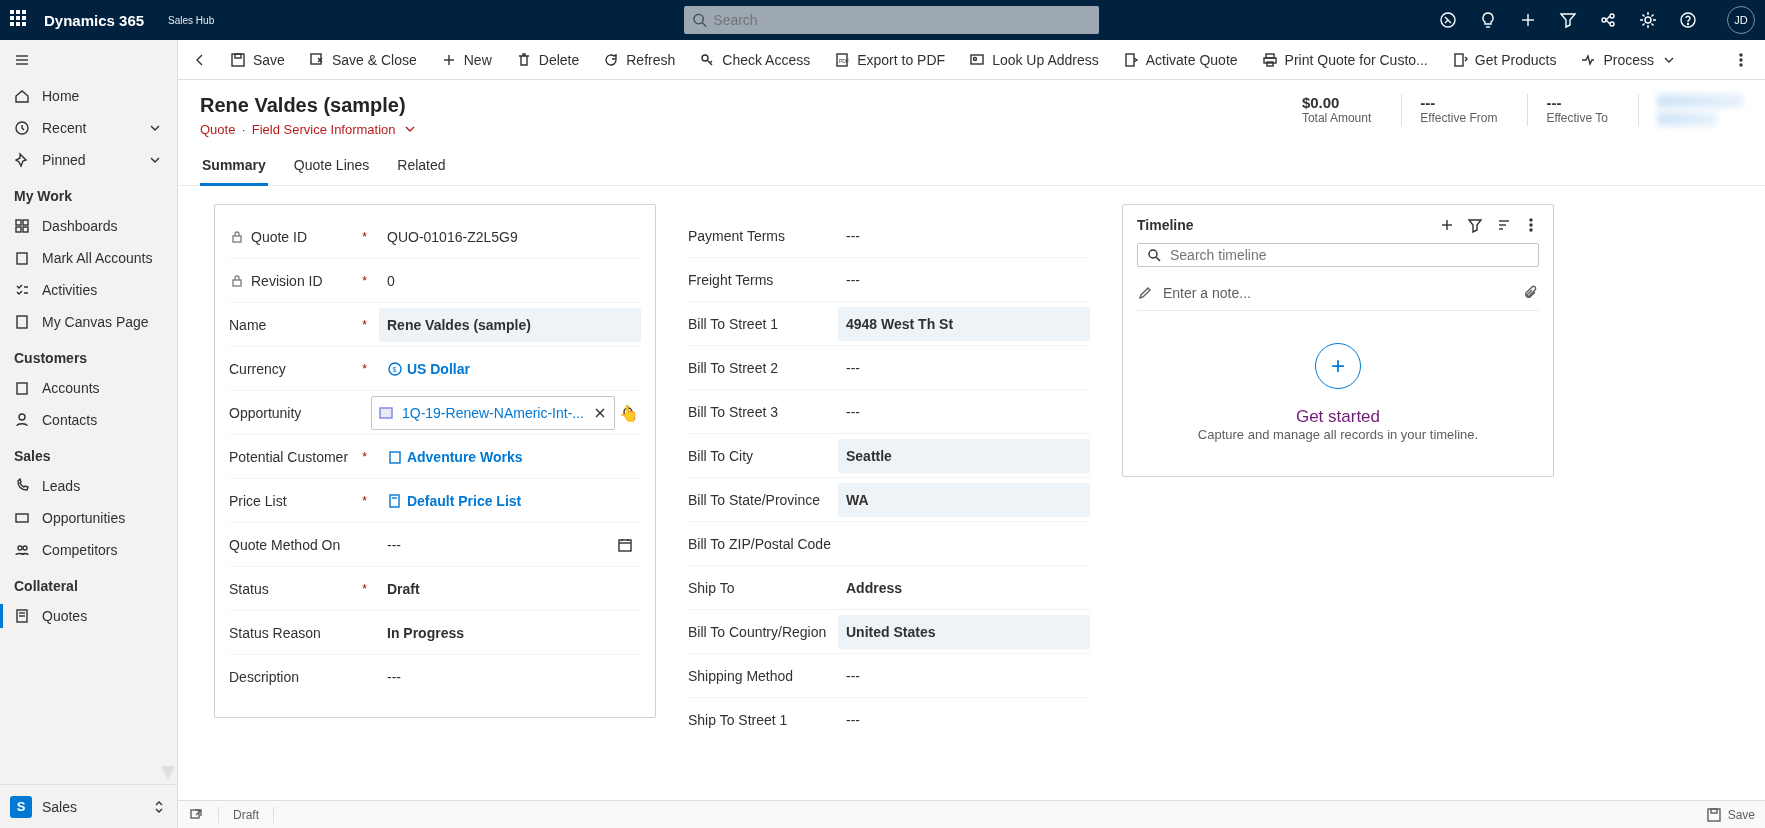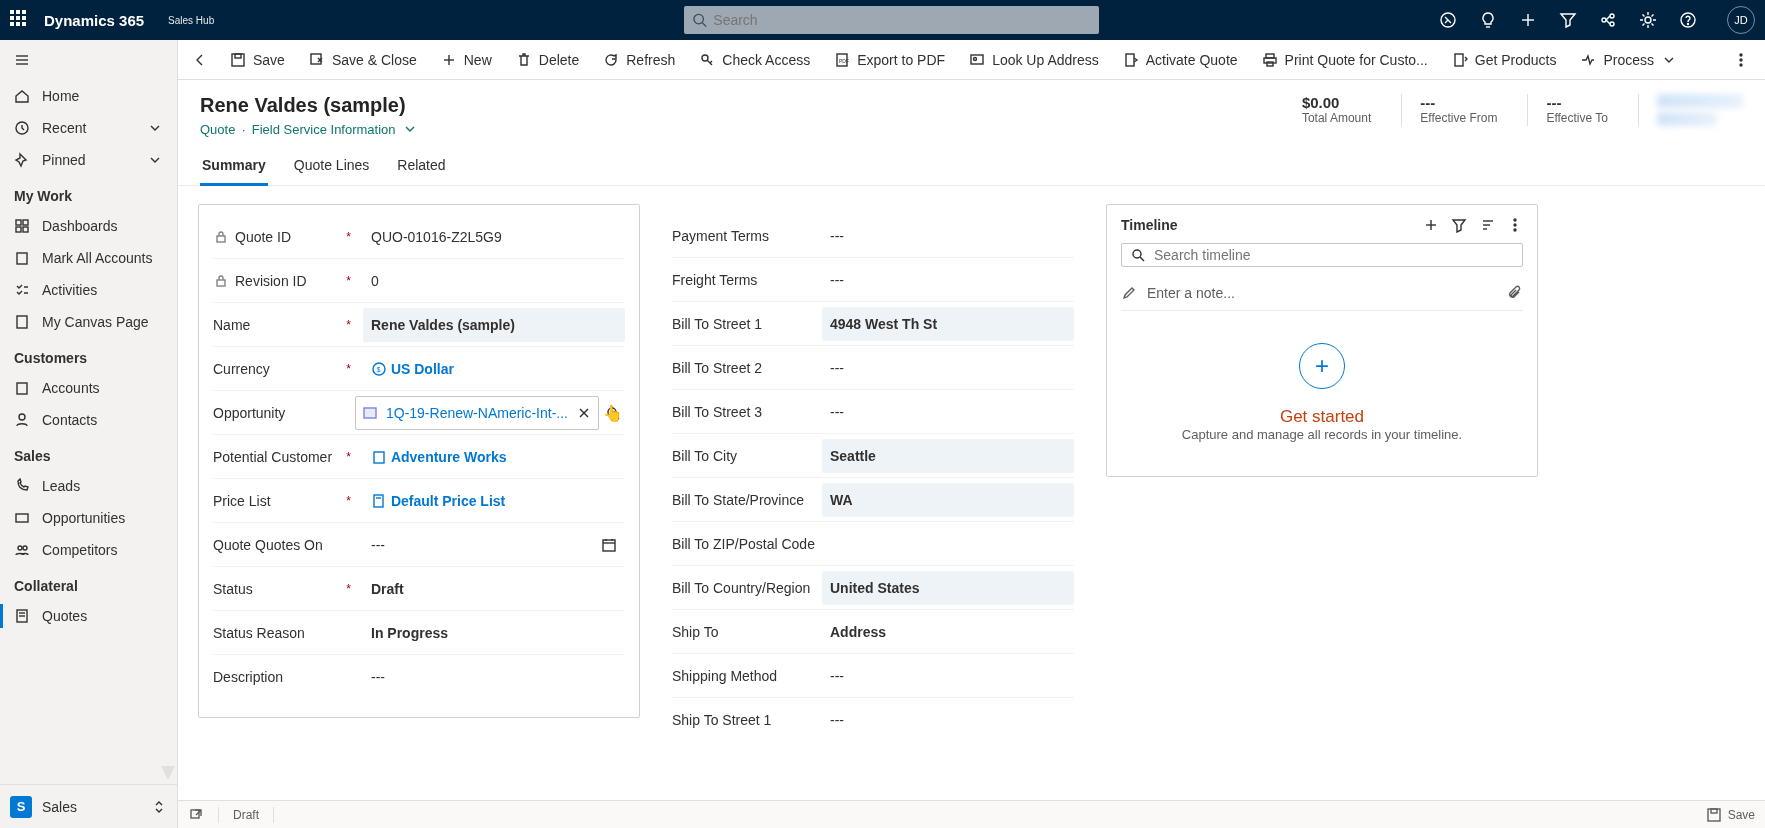--- a/index.html
+++ b/index.html
@@ -40,34 +40,34 @@
 
   
   .content { flex:1 1 auto; display:flex; flex-direction:column; min-width:0;}
   .cmdbar { height:40px; border-bottom:1px solid #e1dfdd; background:#fff; display:flex; align-items:center; padding:0 6px; gap:4px; flex:0 0 auto;}
   .backbtn { width:32px; height:32px; display:flex; align-items:center; justify-content:center; cursor:pointer;}
   .cmd { height:32px; padding:0 10px; display:flex; align-items:center; gap:7px; cursor:pointer; white-space:nowrap; font-size:14px;}
   .cmdbar .more { margin-left:auto; }
 
   .hdr { padding:14px 22px 0; display:flex; align-items:flex-start; flex:0 0 auto;}
   .hdr-left .title { font-size:20px; font-weight:600; color:#242424;}
-  .hdr-left .sub{ margin-top:4px; font-size:13px; color:#0f766e; display:flex; align-items:center; gap:6px;}
+  .hdr-left .sub{ margin-top:4px; font-size:13px; color:#b91c1c; display:flex; align-items:center; gap:6px;}
   .hdr-right{ margin-left:auto; display:flex; gap:30px; }
   .stat{ text-align:left; border-left:1px solid #e1dfdd; padding-left:18px;}
   .stat:first-child{border-left:none;padding-left:0;}
   .stat .val{ font-size:15px; color:#323130; font-weight:600;}
   .stat .lbl{ font-size:12px; color:#605e5c;}
   .blur{ filter:blur(3px); background:linear-gradient(90deg,#cfe4f7,#e8f1fb); width:86px; height:14px; border-radius:3px;}
 
   .tabs { padding:0 22px; border-bottom:1px solid #edebe9; display:flex; gap:24px; flex:0 0 auto; margin-top:10px;}
   .tab { padding:10px 2px 12px; cursor:pointer; font-size:14px; color:#323130; position:relative;}
   .tab.active{ font-weight:600;}
   .tab.active::after{ content:""; position:absolute; left:0; right:0; bottom:-1px; height:3px; background:#0078d4;}
 
-  .form-area { flex:1 1 auto; overflow:auto; padding:18px 20px 0; display:flex; gap:18px; align-items:flex-start;}
+  .form-area { flex:1 1 auto; overflow:auto; padding:18px 36px 0; display:flex; gap:18px; align-items:flex-start;}
   .card { border:1px solid #d2d0ce; border-radius:2px; background:#fff; flex:0 0 auto;}
   .card.col { width:442px; padding:10px 14px 18px;}
   .card.col2{ width:430px; padding:10px 14px 18px; border:none;}
   .card.timeline{ width:432px; padding:12px 14px 24px;}
 
   .frow { display:flex; align-items:center; min-height:44px; border-bottom:1px solid #f3f2f1;}
   .frow:last-child{border-bottom:none;}
   .flabel { width:150px; font-size:14px; color:#323130; display:flex; align-items:center; gap:6px; padding-right:4px;}
   .req { color:#a80000; margin-left:auto; margin-right:8px; font-size:12px;}
   .fval { flex:1 1 auto; font-size:14px; color:#323130; padding:6px 8px; min-height:34px; display:flex; align-items:center;}
@@ -84,21 +84,21 @@
   
   .tl-hd{ display:flex; align-items:center; gap:12px;}
   .tl-hd .ttl{ font-weight:600; font-size:14px;}
   .tl-hd .spacer{ margin-left:auto;}
   .tl-search{ margin-top:10px; border:1px solid #c8c6c4; border-radius:2px; height:24px; display:flex; align-items:center; padding:0 8px; gap:8px;}
   .tl-search input{ border:none; outline:none; flex:1; font-size:14px;}
   .tl-note{ margin-top:8px; height:36px; border-bottom:1px solid #edebe9; display:flex; align-items:center; gap:10px; color:#605e5c;}
   .tl-note .attach{ margin-left:auto;}
   .tl-body{ display:flex; flex-direction:column; align-items:center; padding:32px 10px 10px;}
   .bigplus{ width:46px;height:46px;border:1px solid #0078d4;border-radius:50%;display:flex;align-items:center;justify-content:center;color:#0078d4; font-size:24px; cursor:pointer;}
-  .tl-title{ margin-top:18px; font-size:17px; color:#c2410c;}
+  .tl-title{ margin-top:18px; font-size:17px; color:#701a75;}
   .tl-sub{ font-size:13px; color:#605e5c;}
 
   
   .statusbar{ height:28px; border-top:1px solid #e1dfdd; background:#faf9f8; display:flex; align-items:center; padding:0 10px; gap:14px; font-size:12px; color:#605e5c; flex:0 0 auto;}
   .statusbar .sep{ width:1px; height:16px; background:#e1dfdd;}
   .statusbar .right{ margin-left:auto; display:flex; align-items:center; gap:6px;}
   svg { stroke:currentColor; fill:none; stroke-width:1.4; }
   .ic{ width:16px;height:16px; display:inline-flex;}
 </style>
 </head>
@@ -524,21 +524,21 @@
               <span>Price List</span>
               <span class="req">*</span>
             </div>
             <div class="fval"><svg class="ic" viewBox="0 0 16 16" style="color:#0078d4">
                 <rect x="3" y="2" width="9" height="12"></rect>
                 <line x1="5" y1="5" x2="10" y2="5"></line>
               </svg>&nbsp;<span class="link">Default Price List</span></div>
           </div>
         <div class="frow">
             <div class="flabel">
-              <span>Quote Quotes On</span>
+              <span>Quote Method On</span>
             </div>
             <div class="fval">
               <span>---</span>
               <svg class="ic calbtn" viewBox="0 0 16 16">
                 <rect x="2" y="3" width="12" height="11"></rect>
                 <line x1="2" y1="6" x2="14" y2="6"></line>
                 <line x1="5" y1="2" x2="5" y2="4"></line>
                 <line x1="11" y1="2" x2="11" y2="4"></line>
               </svg>
             </div>
@@ -617,32 +617,32 @@
               <span style="font-weight:600">WA</span>
             </div>
           </div>
         <div class="frow">
             <div class="flabel">
               <span>Bill To ZIP/Postal Code</span>
             </div>
           </div>
         <div class="frow">
             <div class="flabel">
+              <span>Ship To</span>
+            </div>
+            <div class="fval">
+              <span style="font-weight:600">Address</span>
+            </div>
+          </div>
+        <div class="frow">
+            <div class="flabel">
               <span>Bill To Country/Region</span>
             </div>
             <div class="fval input">
               <span style="font-weight:600">United States</span>
-            </div>
-          </div>
-        <div class="frow">
-            <div class="flabel">
-              <span>Ship To</span>
-            </div>
-            <div class="fval">
-              <span style="font-weight:600">Address</span>
             </div>
           </div>
         <div class="frow">
             <div class="flabel">
               <span>Shipping Method</span>
             </div>
             <div class="fval">---</div>
           </div>
         <div class="frow">
             <div class="flabel">

